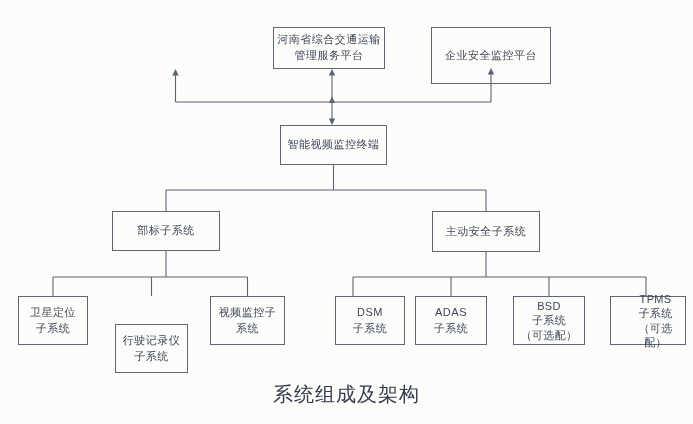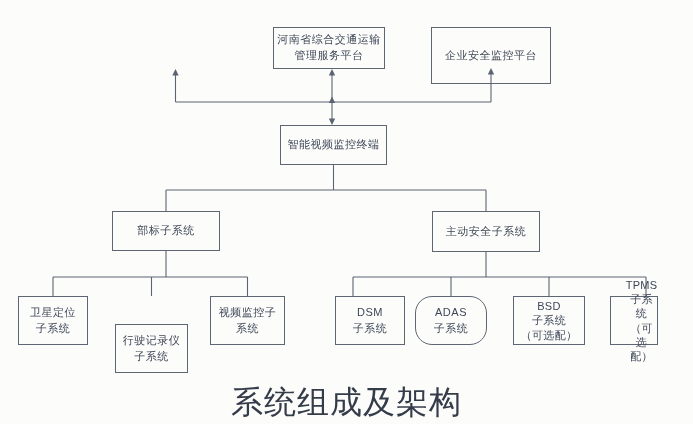--- a/index.html
+++ b/index.html
@@ -38,30 +38,30 @@
   .n-national      { left: 119px; top: 27px;  width: 113px; height: 42px; }
   .n-henan         { left: 273px; top: 27px;  width: 112px; height: 42px; }
   .n-enterprise    { left: 431px; top: 27px;  width: 120px; height: 57px; }
   .n-terminal      { left: 280px; top: 125px; width: 107px; height: 40px; }
   .n-bubiao        { left: 112px; top: 211px; width: 108px; height: 40px; }
   .n-active-safety { left: 432px; top: 211px; width: 108px; height: 41px; }
   .n-satellite     { left: 18px;  top: 296px; width: 70px;  height: 49px; }
   .n-recorder      { left: 115px; top: 296px; width: 73px;  height: 49px; margin-top: 28px; }
   .n-video         { left: 210px; top: 296px; width: 75px;  height: 49px; }
   .n-dsm           { left: 335px; top: 296px; width: 70px;  height: 49px; }
-  .n-adas          { left: 415px; top: 296px; width: 72px;  height: 49px; border-radius: 17px; }
+  .n-adas          { left: 415px; top: 296px; width: 72px;  height: 49px; }
   .n-bsd           { left: 513px; top: 296px; width: 72px;  height: 49px; }
-  .n-tpms          { left: 610px; top: 296px; width: 48px;  height: 49px; padding-left: 17px; }
+  .n-tpms          { left: 610px; top: 296px; width: 76px;  height: 49px; padding-left: 17px; }
 
   .caption {
     position: absolute;
     left: 0; right: 0;
     top: 381px;
     text-align: center;
-    font-size: 32px;
+    font-size: 20px;
     font-weight: 500;
     letter-spacing: 1px;
     color: #343b49;
   }
 </style>
 </head>
 <body>
 
 <div class="canvas">
 

